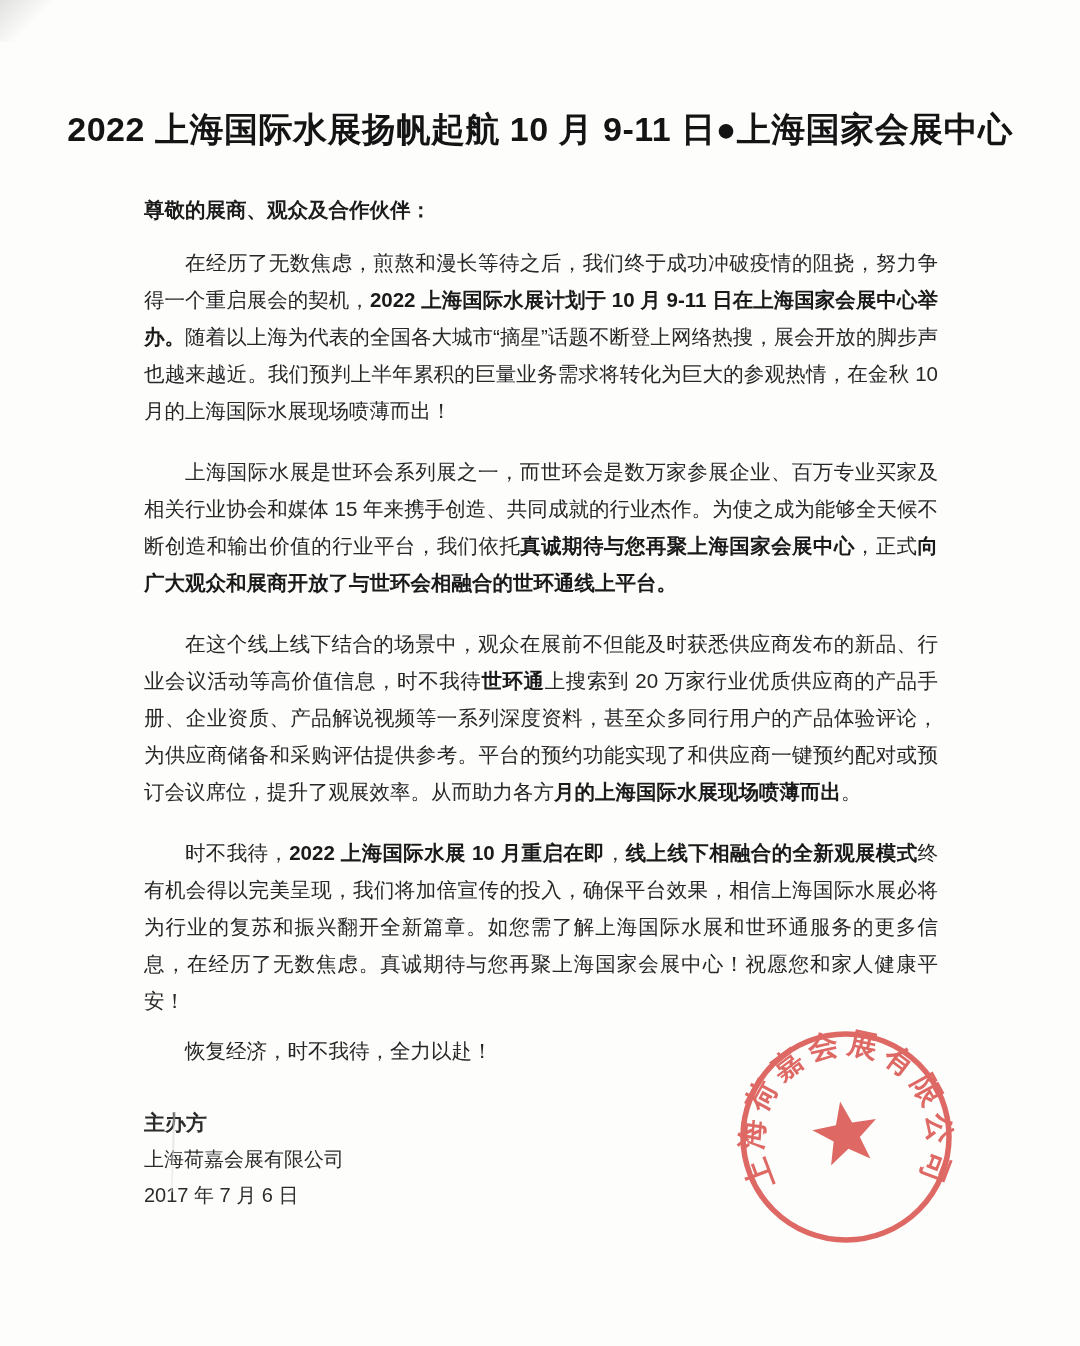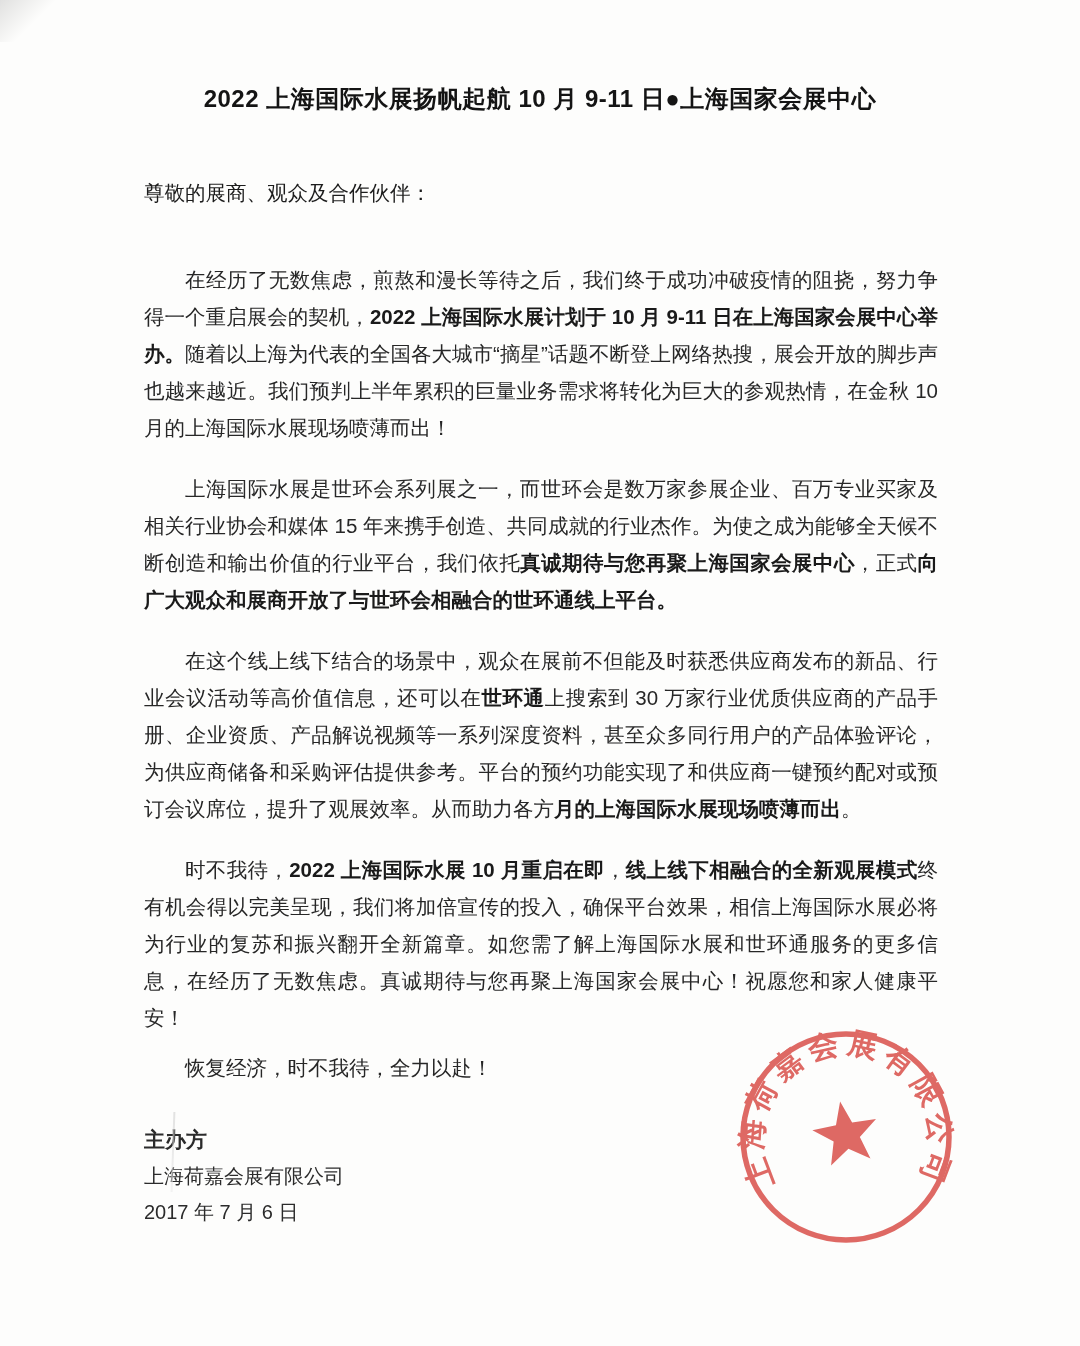--- a/index.html
+++ b/index.html
@@ -11,45 +11,45 @@
     font-family: "Liberation Sans", "DejaVu Sans", sans-serif;
     color: #272727;
     overflow: hidden;
   }
   .corner-shade {
     position: absolute; left: 0; top: 0; width: 60px; height: 42px;
     background: linear-gradient(135deg, rgba(150,150,150,0.28), rgba(255,255,255,0) 55%);
   }
   .title {
     margin: 0;
-    padding-top: 82px;
+    padding-top: 112px;
     text-align: center;
-    font-size: 24px;
+    font-size: 34px;
     line-height: 34px;
     font-weight: bold;
     color: #141414;
     letter-spacing: 0.5px;
   }
   .content { margin-left: 144px; width: 794px; }
   .salutation {
-    margin-top: 63px;
+    margin-top: 50px;
     font-size: 20.5px;
     line-height: 28px;
-    font-weight: normal;
+    font-weight: bold;
     color: #1c1c1c;
   }
   .para {
     margin: 24px 0 0 0;
     font-size: 20.5px;
     line-height: 37px;
     text-align: justify;
     text-indent: 2em;
     color: #272727;
   }
-  .para:first-of-type { margin-top: 54px; }
+  .para:first-of-type { margin-top: 20px; }
   .b { font-weight: bold; color: #1a1a1a; }
   .closing {
     margin-top: 13px;
     font-size: 20.5px;
     line-height: 37px;
     text-indent: 2em;
   }
   .signature {
     margin-top: 36px;
     text-align: left;
@@ -86,21 +86,21 @@
   <div class="corner-shade"></div>
 
   <h1 class="title">2022 上海国际水展扬帆起航 10 月 9-11 日●上海国家会展中心</h1>
 
   <div class="content">
     <div class="salutation">尊敬的展商、观众及合作伙伴：</div>
 
     <div id="paragraphs">
         <p class="para"><span>在经历了无数焦虑，煎熬和漫长等待之后，我们终于成功冲破疫情的阻挠，努力争得一个重启展会的契机，</span><span class="b">2022 上海国际水展计划于 10 月 9-11 日在上海国家会展中心举办。</span><span>随着以上海为代表的全国各大城市“摘星”话题不断登上网络热搜，展会开放的脚步声也越来越近。我们预判上半年累积的巨量业务需求将转化为巨大的参观热情，在金秋 10 月的上海国际水展现场喷薄而出！</span></p>
         <p class="para"><span>上海国际水展是世环会系列展之一，而世环会是数万家参展企业、百万专业买家及相关行业协会和媒体 15 年来携手创造、共同成就的行业杰作。为使之成为能够全天候不断创造和输出价值的行业平台，我们依托</span><span class="b">真诚期待与您再聚上海国家会展中心</span><span>，正式</span><span class="b">向广大观众和展商开放了与世环会相融合的世环通线上平台。</span></p>
-        <p class="para"><span>在这个线上线下结合的场景中，观众在展前不但能及时获悉供应商发布的新品、行业会议活动等高价值信息，还可以在</span><span class="b">世环通</span><span>上搜索到 30 万家行业优质供应商的产品手册、企业资质、产品解说视频等一系列深度资料，甚至众多同行用户的产品体验评论，为供应商储备和采购评估提供参考。平台的预约功能实现了和供应商一键预约配对或预订会议席位，提升了观展效率。从而助力各方</span><span class="b">月的上海国际水展现场喷薄而出</span><span>。</span></p>
+        <p class="para"><span>在这个线上线下结合的场景中，观众在展前不但能及时获悉供应商发布的新品、行业会议活动等高价值信息，时不我待</span><span class="b">世环通</span><span>上搜索到 20 万家行业优质供应商的产品手册、企业资质、产品解说视频等一系列深度资料，甚至众多同行用户的产品体验评论，为供应商储备和采购评估提供参考。平台的预约功能实现了和供应商一键预约配对或预订会议席位，提升了观展效率。从而助力各方</span><span class="b">月的上海国际水展现场喷薄而出</span><span>。</span></p>
         <p class="para"><span>时不我待，</span><span class="b">2022 上海国际水展 10 月重启在即</span><span>，</span><span class="b">线上线下相融合的全新观展模式</span><span>终有机会得以完美呈现，我们将加倍宣传的投入，确保平台效果，相信上海国际水展必将为行业的复苏和振兴翻开全新篇章。如您需了解上海国际水展和世环通服务的更多信息，在经历了无数焦虑。真诚期待与您再聚上海国家会展中心！祝愿您和家人健康平安！</span></p>
       </div>
 
     <div class="closing">恢复经济，时不我待，全力以赴！</div>
 
     <div class="signature">
       <div class="sig-role">主办方</div>
       <div>上海荷嘉会展有限公司</div>
       <div>2017 年 7 月 6 日</div>
     </div>

